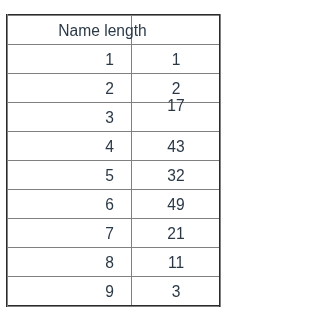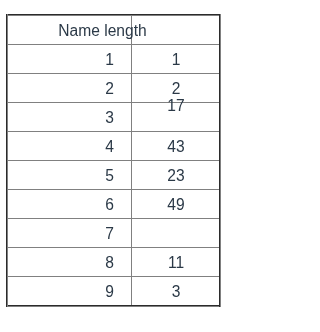--- a/index.html
+++ b/index.html
@@ -88,23 +88,24 @@
 
     <div class="cell col-1" style="top:46px">1</div>
     <div class="cell col-2" style="top:46px">1</div>
     <div class="cell col-1" style="top:75px">2</div>
     <div class="cell col-2" style="top:75px">2</div>
     <div class="cell col-1" style="top:104px">3</div>
     <div class="cell col-2" style="top:92px">17</div>
     <div class="cell col-1" style="top:133px">4</div>
     <div class="cell col-2" style="top:133px">43</div>
     <div class="cell col-1" style="top:162px">5</div>
-    <div class="cell col-2" style="top:162px">23</div>
+    <div class="cell col-2" style="top:162px">32</div>
     <div class="cell col-1" style="top:191px">6</div>
     <div class="cell col-2" style="top:191px">49</div>
     <div class="cell col-1" style="top:220px">7</div>
+    <div class="cell col-2" style="top:220px">21</div>
     <div class="cell col-1" style="top:249px">8</div>
     <div class="cell col-2" style="top:249px">11</div>
     <div class="cell col-1" style="top:278px">9</div>
     <div class="cell col-2" style="top:278px">3</div>
   </div>
 
 </div>
 
 </body></html>

